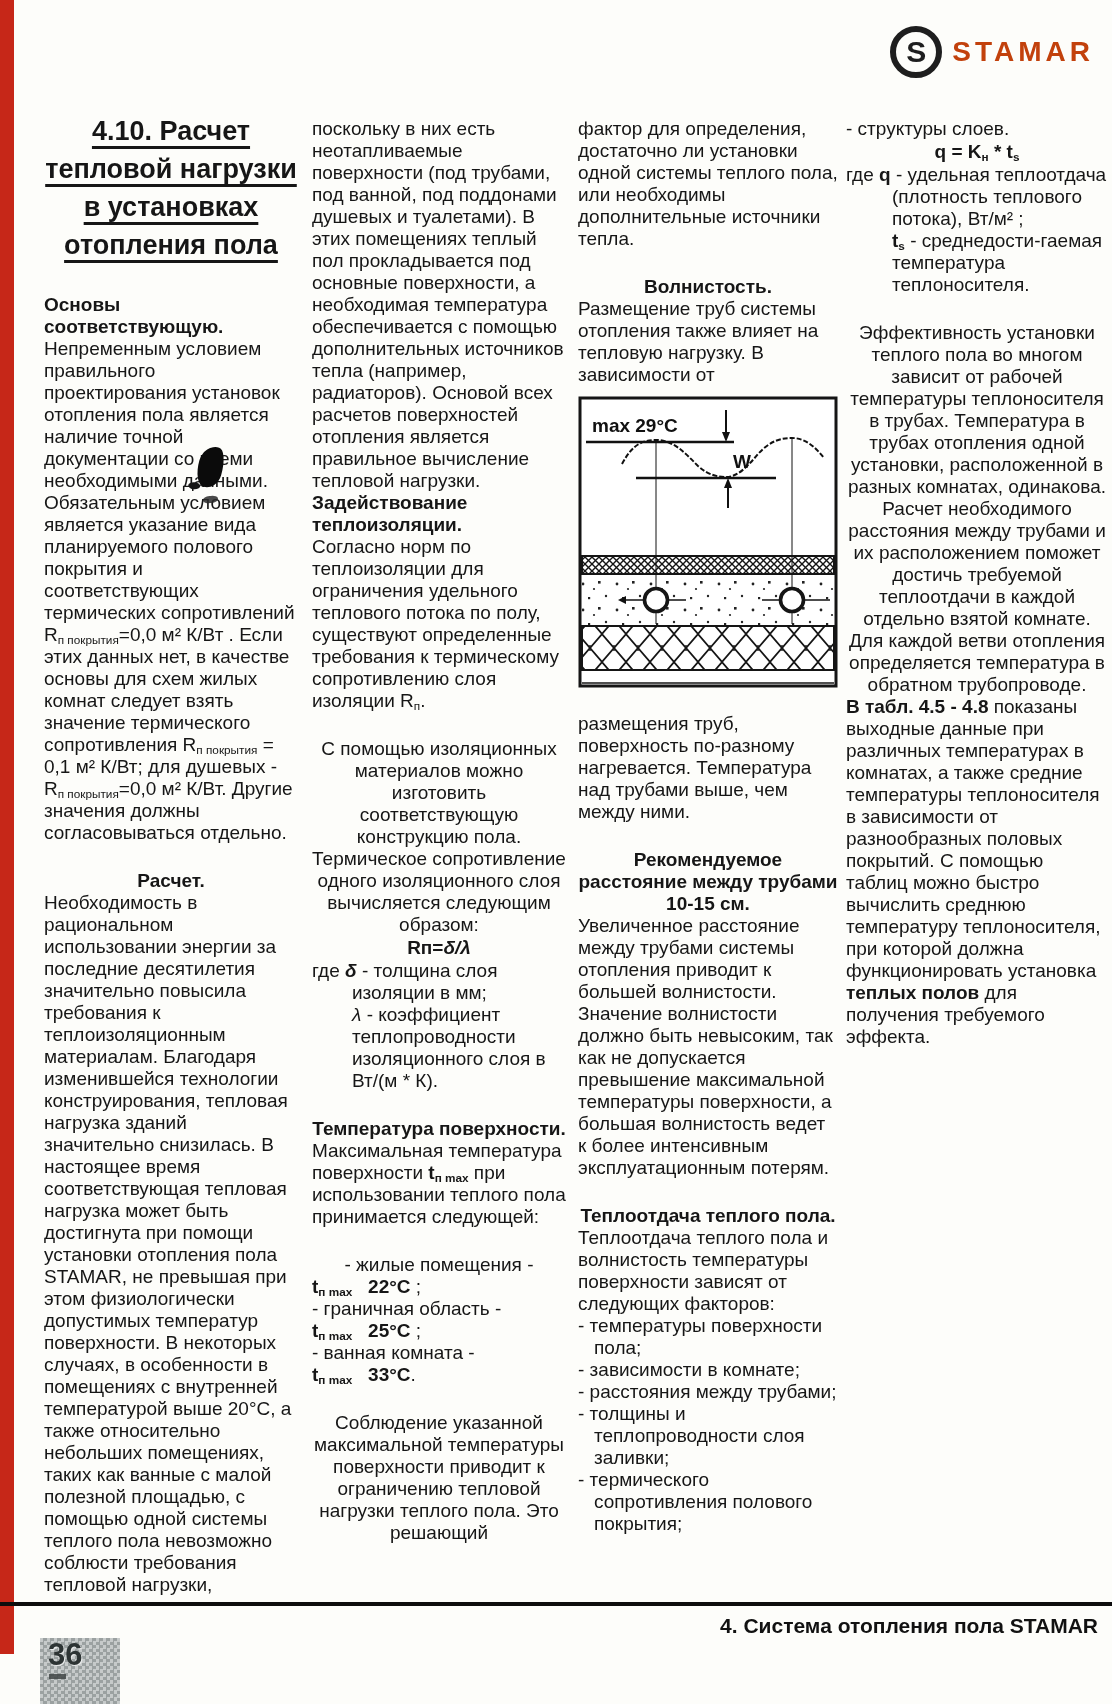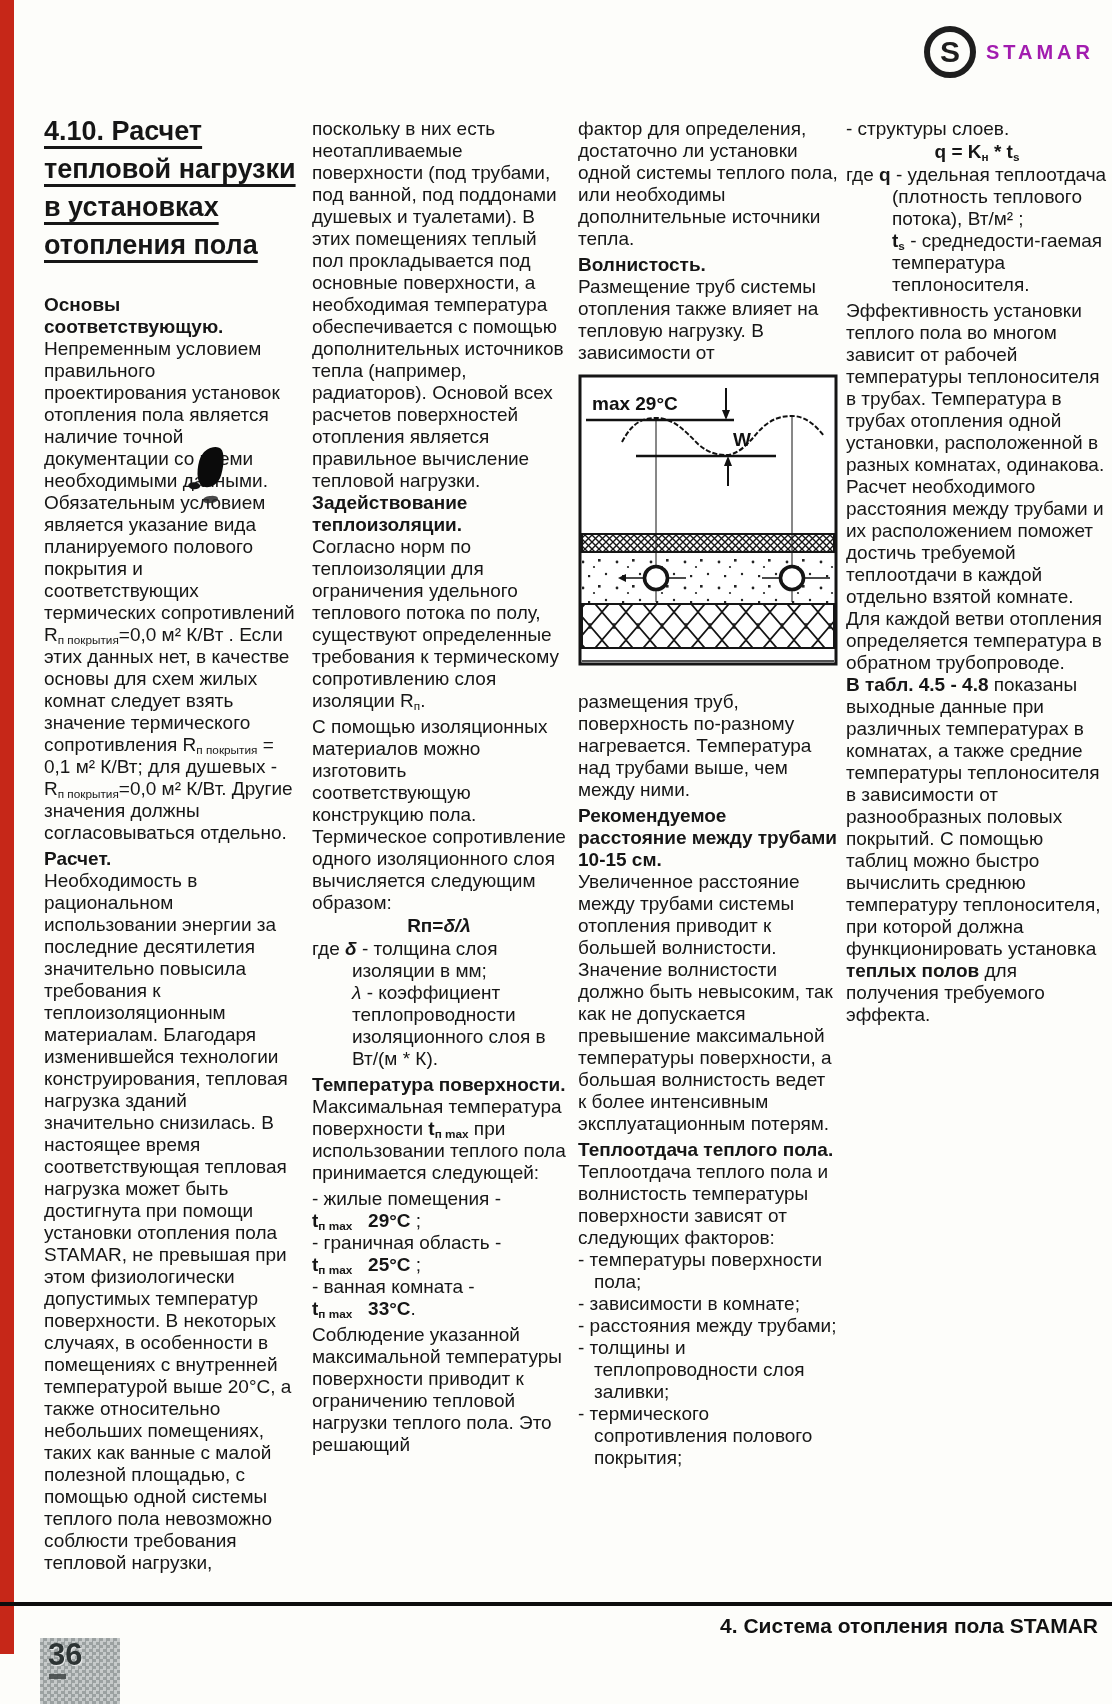--- a/index.html
+++ b/index.html
@@ -16,38 +16,39 @@
     position:absolute;left:0;top:0;width:14px;height:1654px;
   }
   
   .logo{position:absolute;top:26px;right:18px;display:flex;align-items:center;gap:10px;}
   .logo-circle{
     width:40px;height:40px;border:6px solid #1e1e1e;border-radius:50%;
     display:flex;align-items:center;justify-content:center;
     font-weight:700;font-size:30px;color:#1e1e1e;line-height:1;
   }
   .logo-text{
-    font-size:20px;font-weight:700;letter-spacing:4px;color:#a21caf;
+    font-size:28px;font-weight:700;letter-spacing:4px;color:#c2410c;
   }
   
   .col{position:absolute;font-size:19px;line-height:22px;}
   .col-1{left:44px;top:112px;width:254px;}
   .col-2{left:312px;top:118px;width:254px;}
   .col-3{left:578px;top:118px;width:260px;}
   .col-4{left:846px;top:118px;width:262px;}
   
   .title{font-size:27px;line-height:38px;font-weight:700;margin:0 0 30px 0;}
   .title div{
     text-decoration:underline;
     text-decoration-thickness:2.5px;
     text-underline-offset:6px;
+    text-align:center;
   }
   
   .blk{margin:0;}
-  .blk.gap{margin-top:4px;}
+  .blk.gap{margin-top:26px;text-align:center;}
   .blk.h{font-weight:700;}
   .blk.f{text-align:center;font-weight:700;margin:1px 0;}
   .blk .b{font-weight:700;}
   .blk .i{font-style:italic;}
   .blk sub{font-size:0.62em;vertical-align:-0.28em;line-height:0;}
   .hang16{padding-left:16px;text-indent:-16px;}
   .hang40{padding-left:40px;text-indent:-40px;}
   .ind40{padding-left:40px;}
   .hang46{padding-left:46px;text-indent:-46px;}
   .ind46{padding-left:46px;}
@@ -118,21 +119,21 @@
         <p class="blk p"><span>поскольку в них есть неотапливаемые поверхности (под трубами, под ванной, под поддонами душевых и туалетами). В этих помещениях теплый пол прокладывается под основные поверхности, а необходимая температура обеспечивается с помощью дополнительных источников тепла (например, радиаторов). Основой всех расчетов поверхностей отопления является правильное вычисление тепловой нагрузки.</span></p>
         <p class="blk h"><span>Задействование теплоизоляции.</span></p>
         <p class="blk p"><span>Согласно норм по теплоизоляции для ограничения удельного теплового потока по полу, существуют определенные требования к термическому сопротивлению слоя изоляции </span><span>R</span><sub>п</sub><span>.</span></p>
         <p class="blk p gap"><span>С помощью изоляционных материалов можно изготовить соответствующую конструкцию пола. Термическое сопротивление одного изоляционного слоя вычисляется следующим образом:</span></p>
         <p class="blk f"><span class="b">Rп=</span><span class="b i">δ/λ</span></p>
         <p class="blk p hang40"><span>где </span><span class="b i">δ</span><span> - толщина слоя изоляции в мм;</span></p>
         <p class="blk p ind40"><span class="i">λ</span><span> - коэффициент теплопроводности изоляционного слоя в Вт/(м * К).</span></p>
         <p class="blk h gap"><span>Температура поверхности.</span></p>
         <p class="blk p"><span>Максимальная температура поверхности </span><span class="b">t</span><sub class="b">п max</sub><span> при использовании теплого пола принимается следующей:</span></p>
         <p class="blk p gap"><span>- жилые помещения -</span></p>
-        <p class="blk p"><span class="b">t</span><sub class="b">п max</sub><span>&nbsp;&nbsp;&nbsp;</span><span class="b">29°С</span><span> ;</span></p>
+        <p class="blk p"><span class="b">t</span><sub class="b">п max</sub><span>&nbsp;&nbsp;&nbsp;</span><span class="b">22°С</span><span> ;</span></p>
         <p class="blk p"><span>- граничная область -</span></p>
         <p class="blk p"><span class="b">t</span><sub class="b">п max</sub><span>&nbsp;&nbsp;&nbsp;</span><span class="b">25°С</span><span> ;</span></p>
         <p class="blk p"><span>- ванная комната -</span></p>
         <p class="blk p"><span class="b">t</span><sub class="b">п max</sub><span>&nbsp;&nbsp;&nbsp;</span><span class="b">33°С</span><span>.</span></p>
         <p class="blk p gap"><span>Соблюдение указанной максимальной температуры поверхности приводит к ограничению тепловой нагрузки теплого пола. Это решающий</span></p>
       </div>
   </div>
 
   <div class="col col-3">
     <div class="blocks">

